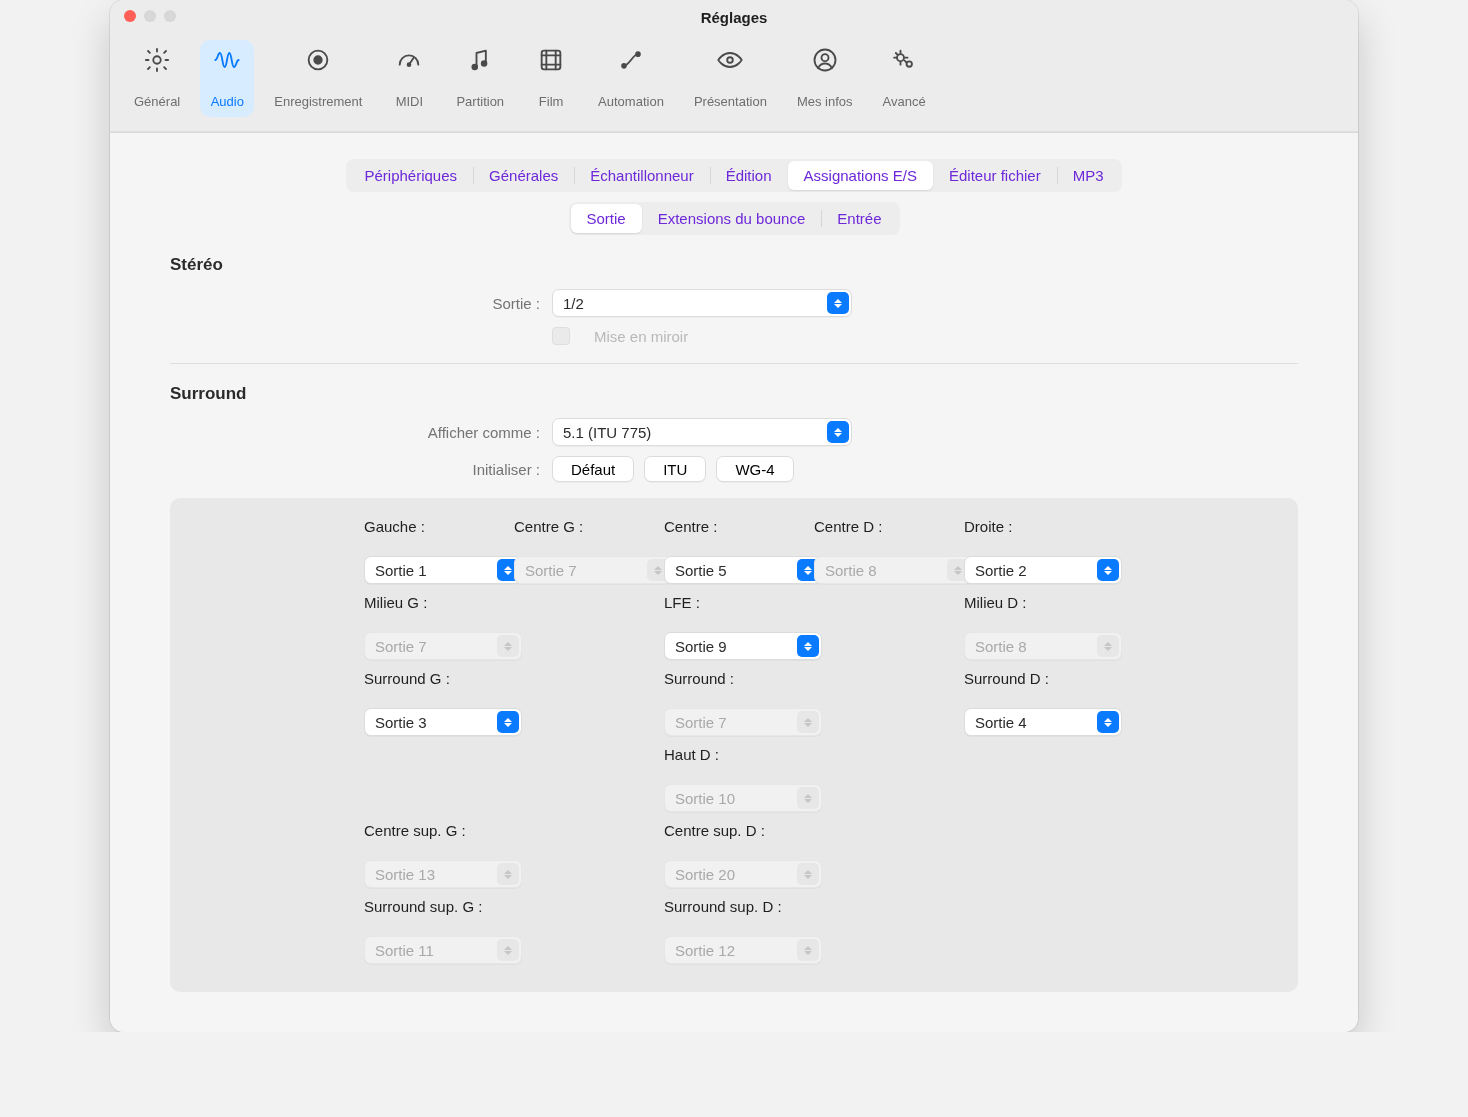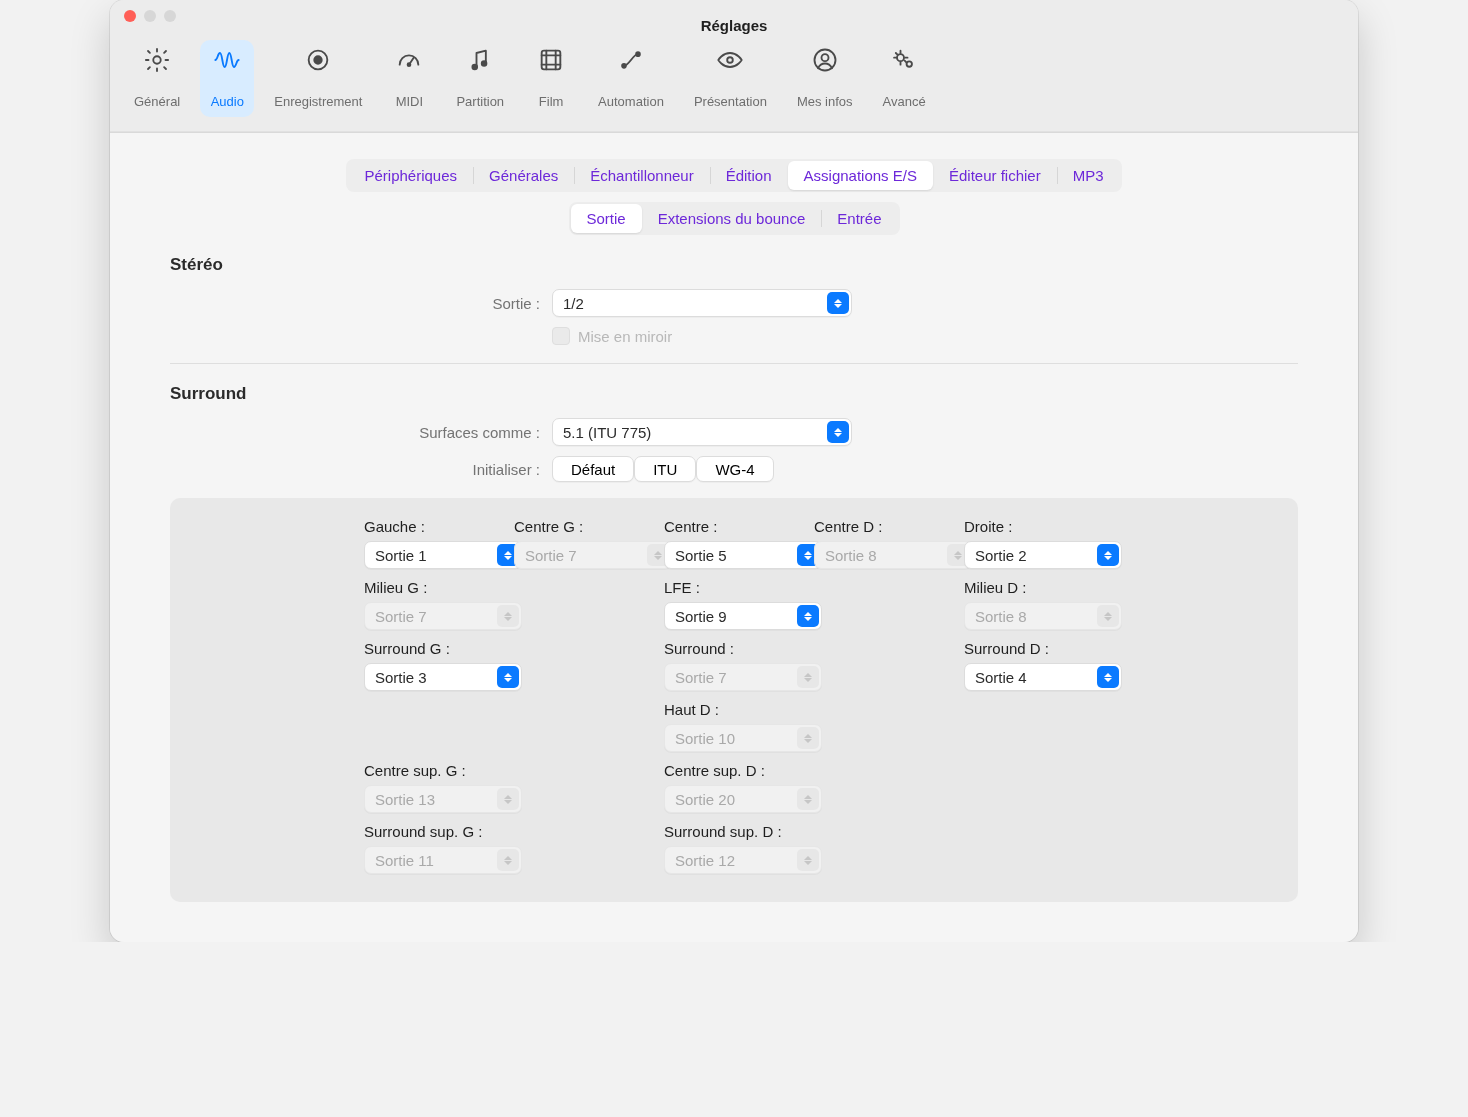--- a/index.html
+++ b/index.html
@@ -19,21 +19,21 @@
     --shadow:0 1px 0 rgba(0,0,0,.06), 0 0 0 1px rgba(0,0,0,.08) inset;
   }
   html,body{margin:0;padding:0;background:#f2f2f2;font-family:-apple-system,BlinkMacSystemFont,"Helvetica Neue",Arial,sans-serif;color:var(--text);}
   .window{
     width:1248px;margin:0 auto;background:var(--bg);
     border-radius:14px;box-shadow:0 18px 40px rgba(0,0,0,.18), 0 0 0 1px rgba(0,0,0,.08);
     overflow:hidden;
   }
   
   .titlebar{
-    position:relative;height:34px;display:flex;align-items:flex-end;justify-content:center;
+    position:relative;height:34px;display:flex;align-items:center;justify-content:center;
     background:var(--bg);
   }
   .traffic{position:absolute;left:14px;top:10px;display:flex;gap:8px}
   .dot{width:12px;height:12px;border-radius:50%;}
   .dot.red{background:#ff5f57}
   .dot.gray{background:#d7d7d7}
   .title{font-weight:700;font-size:15px;color:#1f1f1f}
   
   .toolbar{display:flex;gap:10px;padding:6px 14px 14px;align-items:flex-end}
   .tool{display:flex;flex-direction:column;align-items:center;justify-content:center;gap:20px;padding:6px 10px 8px;border-radius:10px;min-width:54px}
@@ -74,29 +74,29 @@
     display:flex;flex-direction:column;align-items:center;justify-content:center;gap:1px
   }
   .select .end .up,.select .end .dn{width:0;height:0;border-left:4px solid transparent;border-right:4px solid transparent}
   .select .end .up{border-bottom:4px solid #fff}
   .select .end .dn{border-top:4px solid #fff}
   .select.small{min-width:116px}
   .select.disabled{background:#f1f1f1;border-color:#e6e6e6;color:#a9a9a9}
   .select.disabled .end{background:#e7e7e7}
   .select.disabled .end .up{border-bottom-color:#c6c6c6}
   .select.disabled .end .dn{border-top-color:#c6c6c6}
-  .checkbox{display:inline-flex;align-items:center;gap:8px;color:#b8b8b8;font-size:15px}
+  .checkbox{display:inline-flex;align-items:center;gap:24px;color:#b8b8b8;font-size:15px}
   .checkbox .box{width:16px;height:16px;border-radius:4px;background:#eaeaea;border:1px solid #dedede}
-  .btns{display:flex;}
+  .btns{display:flex;gap:10px}
   .btn{background:#fff;border:1px solid #dcdcdc;border-radius:7px;height:26px;padding:0 18px;font-size:15px;box-shadow:0 1px 0 rgba(0,0,0,.03)}
   .inner-panel{margin-top:16px;background:var(--panel-inner);border-radius:10px;padding:20px 20px 28px}
   .grid{
     display:grid;grid-template-columns:repeat(5,140px);column-gap:10px;row-gap:10px;justify-content:center
   }
-  .cell{display:flex;flex-direction:column;gap:6px}
+  .cell{display:flex;flex-direction:column;gap:21px}
   .cell .cap{font-size:15px;color:#1f1f1f}
   .hr-sub{height:1px;background:#dedede;margin:18px 0 0}
   
   svg{display:block}
 </style>
 </head>
 <body>
 
 <div class="window">
 
@@ -247,21 +247,21 @@
           <span class="box"></span>
           <span>Mise en miroir</span>
         </label>
       </div>
       <div class="hr-sub"></div>
     </div>
 
     <div class="section">
       <h3>Surround</h3>
       <div class="row">
-        <div class="label-r">Surfaces comme :</div>
+        <div class="label-r">Afficher comme :</div>
         <div class="select">
           <span>5.1 (ITU 775)</span>
           <span class="end">
               <span class="up"></span>
               <span class="dn"></span>
             </span>
         </div>
       </div>
       <div class="row">
         <div class="label-r">Initialiser :</div>

